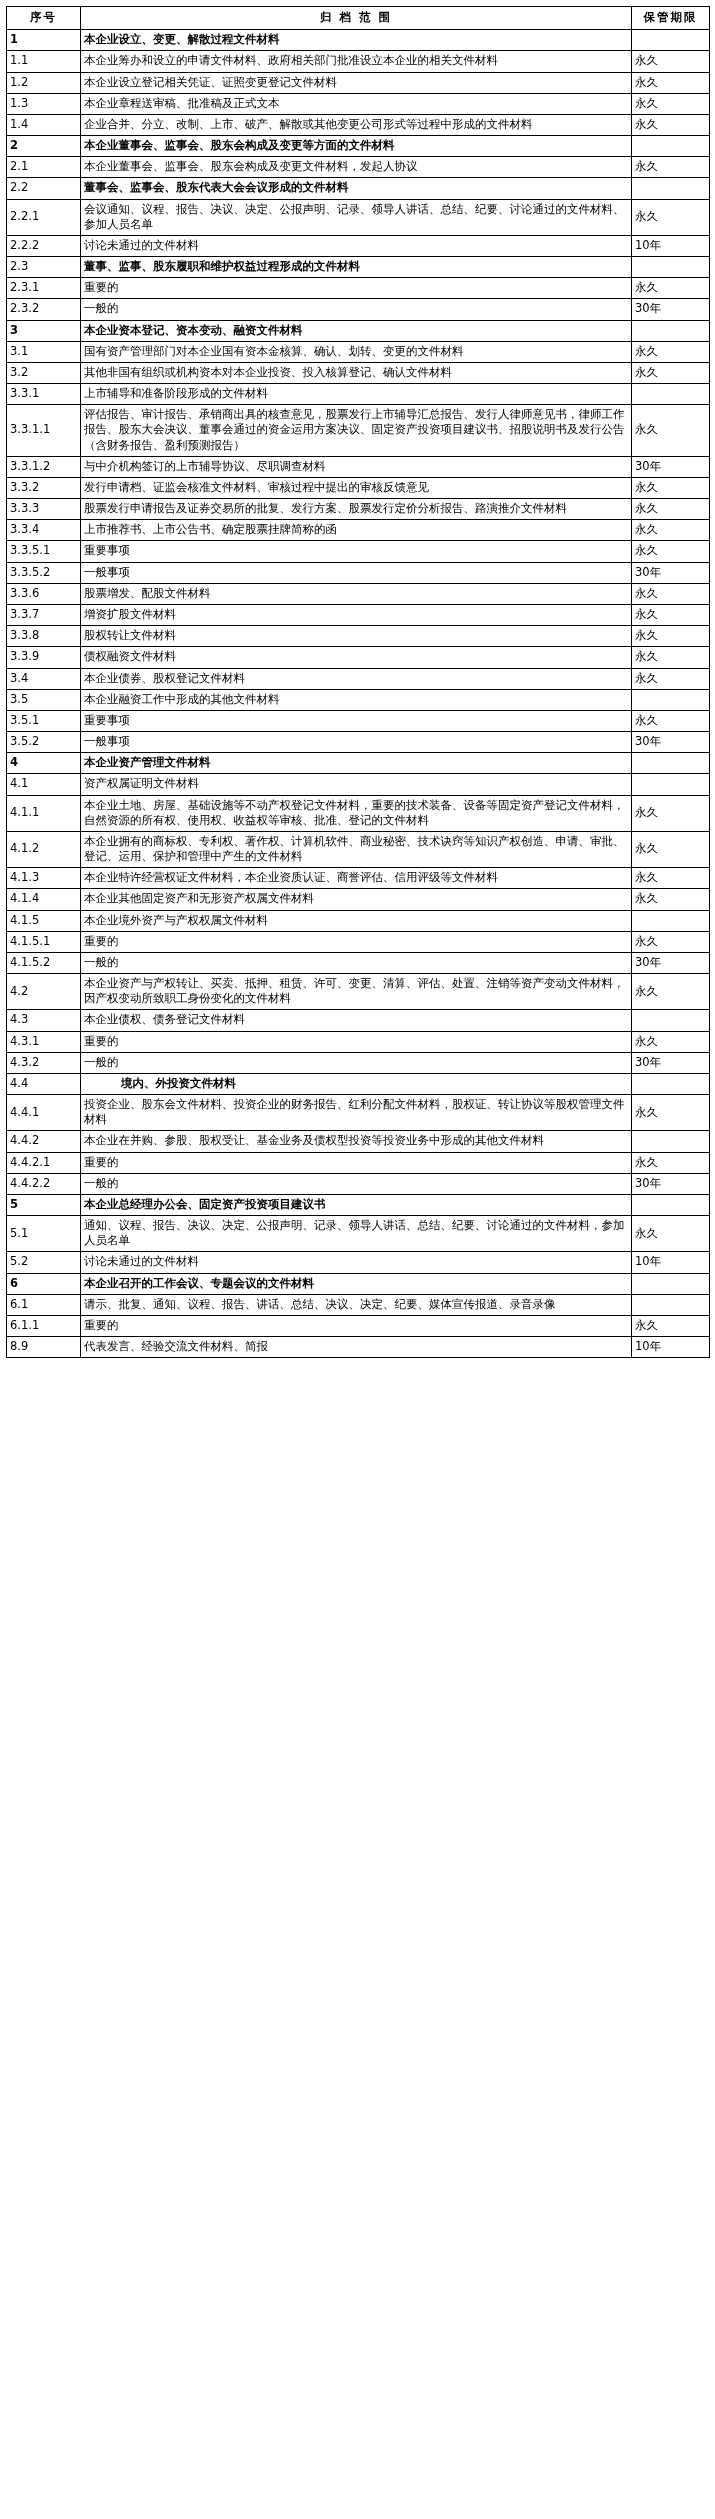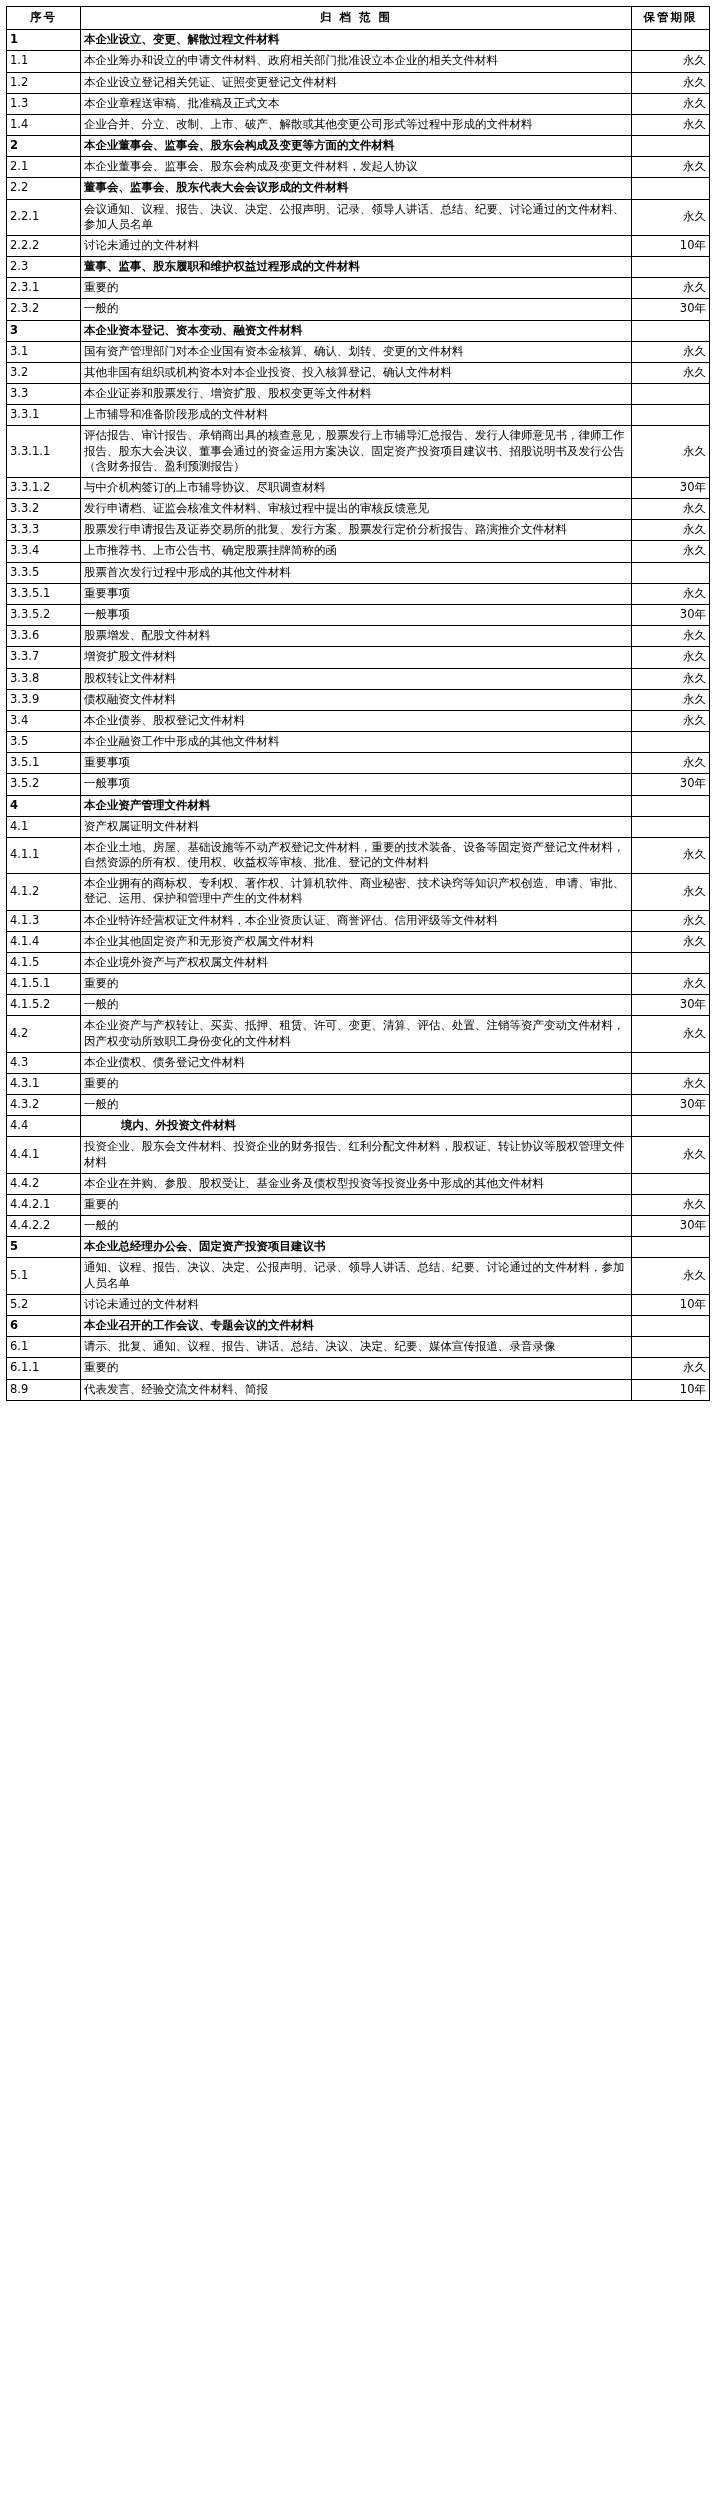--- a/index.html
+++ b/index.html
@@ -36,21 +36,21 @@
   table.archive thead th {
     text-align: center;
     font-weight: bold;
     letter-spacing: 2px;
     padding: 3px 3px 4px 3px;
   }
   thead th.h-seq { text-align: left; letter-spacing: 0; padding-left: 4px; }
   thead th.h-term { letter-spacing: 0; }
   td.seq { text-align: left; white-space: nowrap; }
   td.scope { text-align: left; }
-  td.term { text-align: right; white-space: nowrap; }
+  td.term { text-align: left; white-space: nowrap; }
   tr.level1 td.seq, tr.level1 td.scope { font-weight: bold; }
   tr.level1 td.seq { font-weight: bold; }
 </style>
 </head>
 <body>
 
 <div class="page">
   <table class="archive">
     <colgroup>
       <col class="c-seq">
@@ -138,25 +138,20 @@
         <tr class="level2">
           <td class="seq">3.1</td>
           <td class="scope">国有资产管理部门对本企业国有资本金核算、确认、划转、变更的文件材料</td>
           <td class="term">永久</td>
         </tr>
         <tr class="level2">
           <td class="seq">3.2</td>
           <td class="scope">其他非国有组织或机构资本对本企业投资、投入核算登记、确认文件材料</td>
           <td class="term">永久</td>
         </tr>
-        <tr class="level2">
-          <td class="seq">3.3</td>
-          <td class="scope">本企业证券和股票发行、增资扩股、股权变更等文件材料</td>
-          <td class="term"></td>
-        </tr>
         <tr class="level3">
           <td class="seq">3.3.1</td>
           <td class="scope" style="font-weight: normal;">上市辅导和准备阶段形成的文件材料</td>
           <td class="term"></td>
         </tr>
         <tr class="level4">
           <td class="seq">3.3.1.1</td>
           <td class="scope">评估报告、审计报告、承销商出具的核查意见，股票发行上市辅导汇总报告、发行人律师意见书，律师工作报告、股东大会决议、董事会通过的资金运用方案决议、固定资产投资项目建议书、招股说明书及发行公告（含财务报告、盈利预测报告）</td>
           <td class="term">永久</td>
         </tr>
@@ -172,25 +167,20 @@
         </tr>
         <tr class="level3">
           <td class="seq">3.3.3</td>
           <td class="scope">股票发行申请报告及证券交易所的批复、发行方案、股票发行定价分析报告、路演推介文件材料</td>
           <td class="term">永久</td>
         </tr>
         <tr class="level3">
           <td class="seq">3.3.4</td>
           <td class="scope">上市推荐书、上市公告书、确定股票挂牌简称的函</td>
           <td class="term">永久</td>
-        </tr>
-        <tr class="level3">
-          <td class="seq">3.3.5</td>
-          <td class="scope">股票首次发行过程中形成的其他文件材料</td>
-          <td class="term"></td>
         </tr>
         <tr class="level4">
           <td class="seq">3.3.5.1</td>
           <td class="scope">重要事项</td>
           <td class="term">永久</td>
         </tr>
         <tr class="level4">
           <td class="seq">3.3.5.2</td>
           <td class="scope">一般事项</td>
           <td class="term">30年</td>

